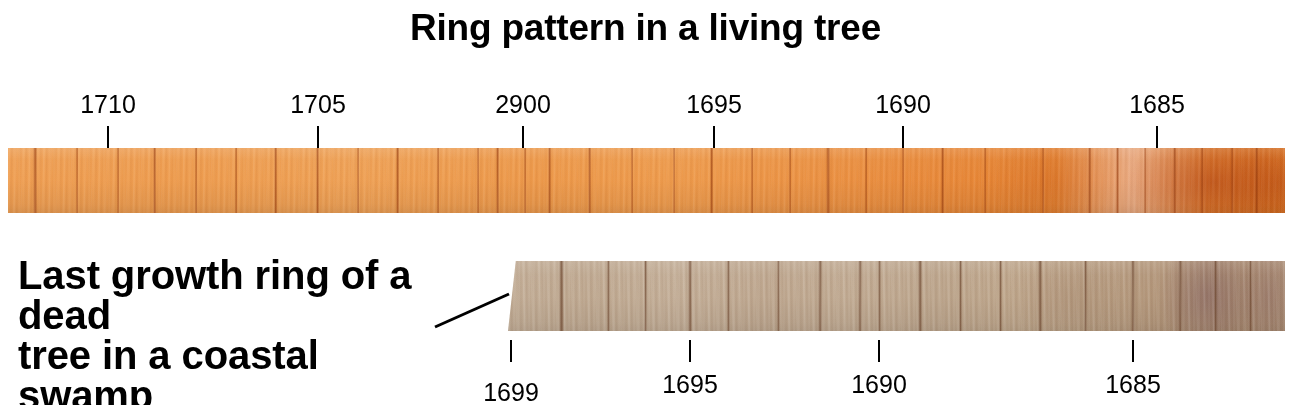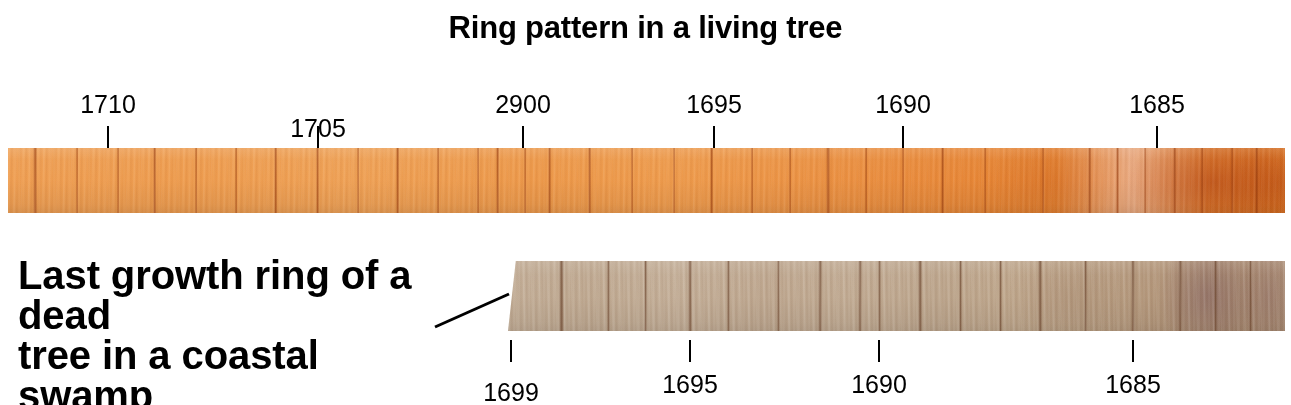--- a/index.html
+++ b/index.html
@@ -19,21 +19,21 @@
     overflow: hidden;
   }
 
   
   #figure-title {
     position: absolute;
     left: 0;
     top: 8px;
     width: 1291px;
     text-align: center;
-    font-size: 31px;
+    font-size: 37px;
     font-weight: bold;
     letter-spacing: -0.2px;
     line-height: 40px;
     white-space: nowrap;
   }
 
   
   .year-label {
     position: absolute;
     font-size: 25px;
@@ -198,21 +198,21 @@
 </head>
 <body>
 
 <div id="figure">
 
   <div id="figure-title">Ring pattern in a living tree</div>
 
   <div id="living-axis">
       <div class="year-label" style="left: 108px; top: 88px;">1710</div>
       <div class="tick" style="left: 108px; top: 126px; height: 22px;"></div>
-      <div class="year-label" style="left: 318px; top: 88px; margin-top: 24px;">1705</div>
+      <div class="year-label" style="left: 318px; top: 88px;">1705</div>
       <div class="tick" style="left: 318px; top: 126px; height: 22px;"></div>
       <div class="year-label" style="left: 523px; top: 88px;">2900</div>
       <div class="tick" style="left: 523px; top: 126px; height: 22px;"></div>
       <div class="year-label" style="left: 714px; top: 88px;">1695</div>
       <div class="tick" style="left: 714px; top: 126px; height: 22px;"></div>
       <div class="year-label" style="left: 903px; top: 88px;">1690</div>
       <div class="tick" style="left: 903px; top: 126px; height: 22px;"></div>
       <div class="year-label" style="left: 1157px; top: 88px;">1685</div>
       <div class="tick" style="left: 1157px; top: 126px; height: 22px;"></div>
     </div>

